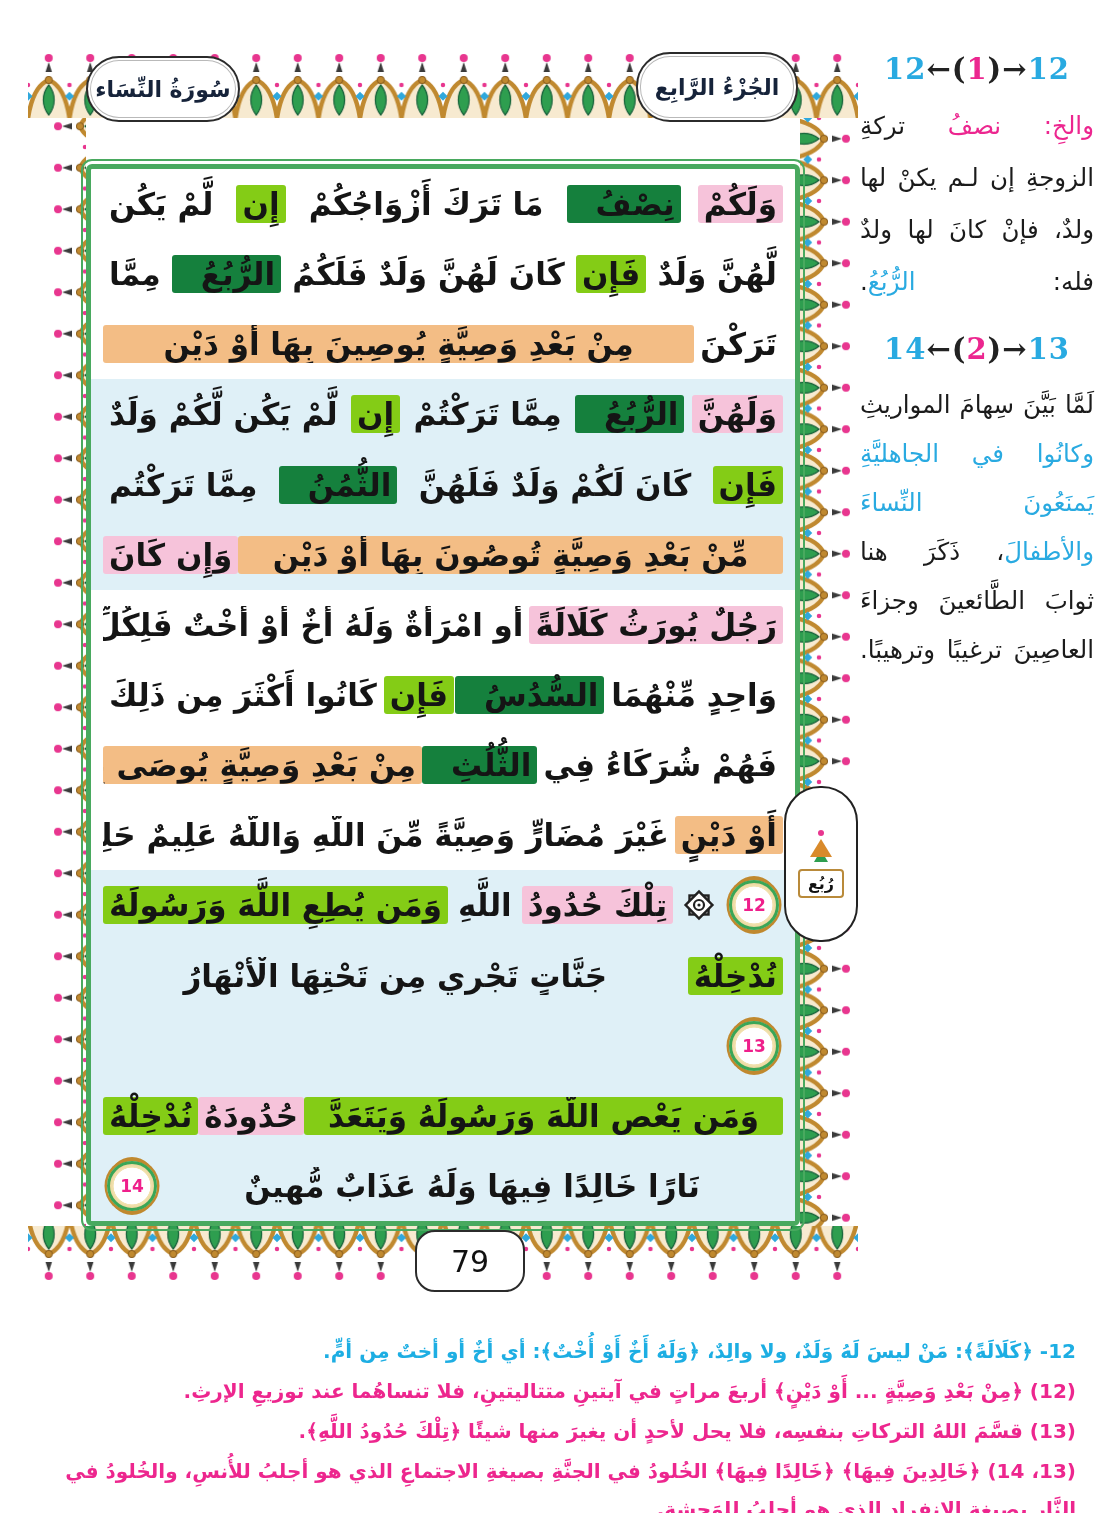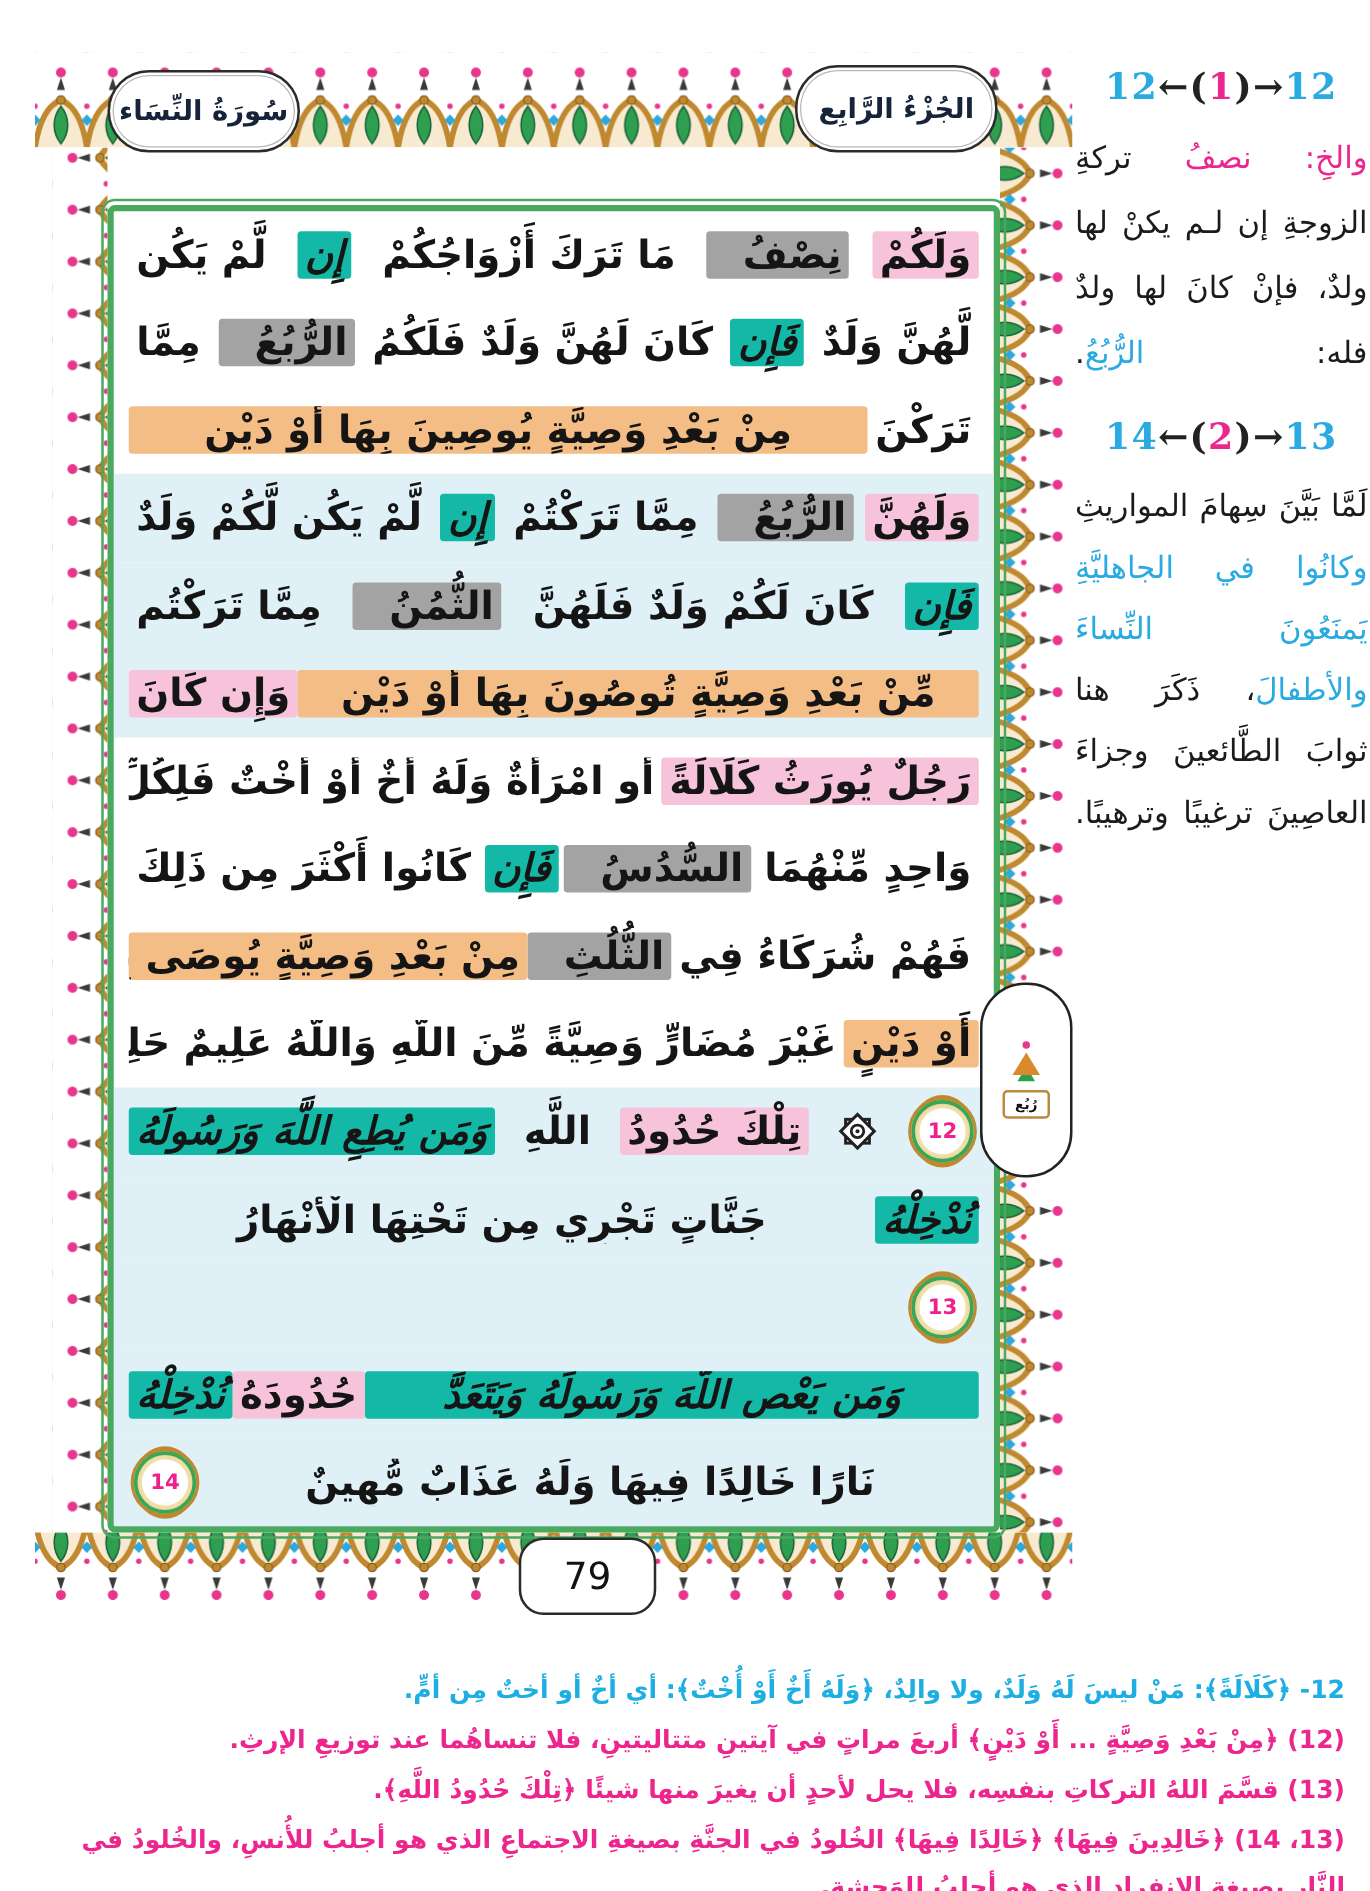--- a/index.html
+++ b/index.html
@@ -26,22 +26,22 @@
   }
   
   .qrow{
     flex:1;display:flex;direction:rtl;align-items:center;
     justify-content:space-between;padding:0 12px;
     font-size:31px;font-weight:bold;color:#151515;white-space:nowrap;
   }
   .qrow.tint{background:#dff0f7;}
   .seg{padding:1px 6px;border-radius:3px;}
   .h-pink{background:#f6c3da;}
-  .h-blue{background:#a3a3a3;padding-left:29px;}
-  .h-yellow{background:#14b8a6;font-style:italic;}
+  .h-blue{background:#15803d;padding-left:29px;}
+  .h-yellow{background:#84cc16;}
   .h-orange{background:#f3bd85;}
   .grow{flex:1 1 auto;text-align:center;overflow:hidden;}
   .vmark{
     flex:0 0 auto;width:44px;height:44px;border-radius:50%;
     background:radial-gradient(circle,#ffffff 58%,#f2e2b0 60%,#dcb96a 100%);
     border:3px solid #3aa657;
     box-shadow:0 0 0 2.5px #c0892f,0 -6px 0 -2px #c0892f,0 6px 0 -2px #c0892f;
     color:#ef1f8b;font-size:17px;display:inline-flex;align-items:center;justify-content:center;
     margin:0 4px;
   }
@@ -63,21 +63,21 @@
   }
   
   .rub{
     position:absolute;left:756px;top:746px;width:70px;height:152px;
     background:#fff;border:2.5px solid #222;border-radius:36px;z-index:3;
     display:flex;flex-direction:column;align-items:center;justify-content:center;gap:7px;
   }
   .rub .orn{width:0;height:0;border-left:11px solid transparent;border-right:11px solid transparent;border-bottom:18px solid #d98a2b;position:relative;}
   .rub .orn2{width:0;height:0;border-left:7px solid transparent;border-right:7px solid transparent;border-bottom:12px solid #2e9e4f;margin-top:-14px;}
   .rub .dot{width:6px;height:6px;border-radius:50%;background:#e8368f;margin-bottom:-4px;}
-  .rub .word{border:2px solid #b98a3a;padding:3px 8px;font-size:11px;font-weight:bold;color:#111;border-radius:4px;direction:rtl;}
+  .rub .word{border:2px solid #b98a3a;padding:3px 8px;font-size:16px;font-weight:bold;color:#111;border-radius:4px;direction:rtl;}
   
   .sidebar{position:absolute;left:860px;top:52px;width:234px;direction:rtl;}
   .sb-head{
     direction:ltr;text-align:center;font-size:29px;font-weight:bold;
     font-family:"DejaVu Serif","DejaVu Sans",serif;letter-spacing:1px;color:#222;
   }
   .sb-head .blue{color:#29aae1;}
   .sb-head .pink{color:#ec268f;}
   .sb-para{
     font-size:24.5px;line-height:52px;text-align:justify;text-align-last:justify;

